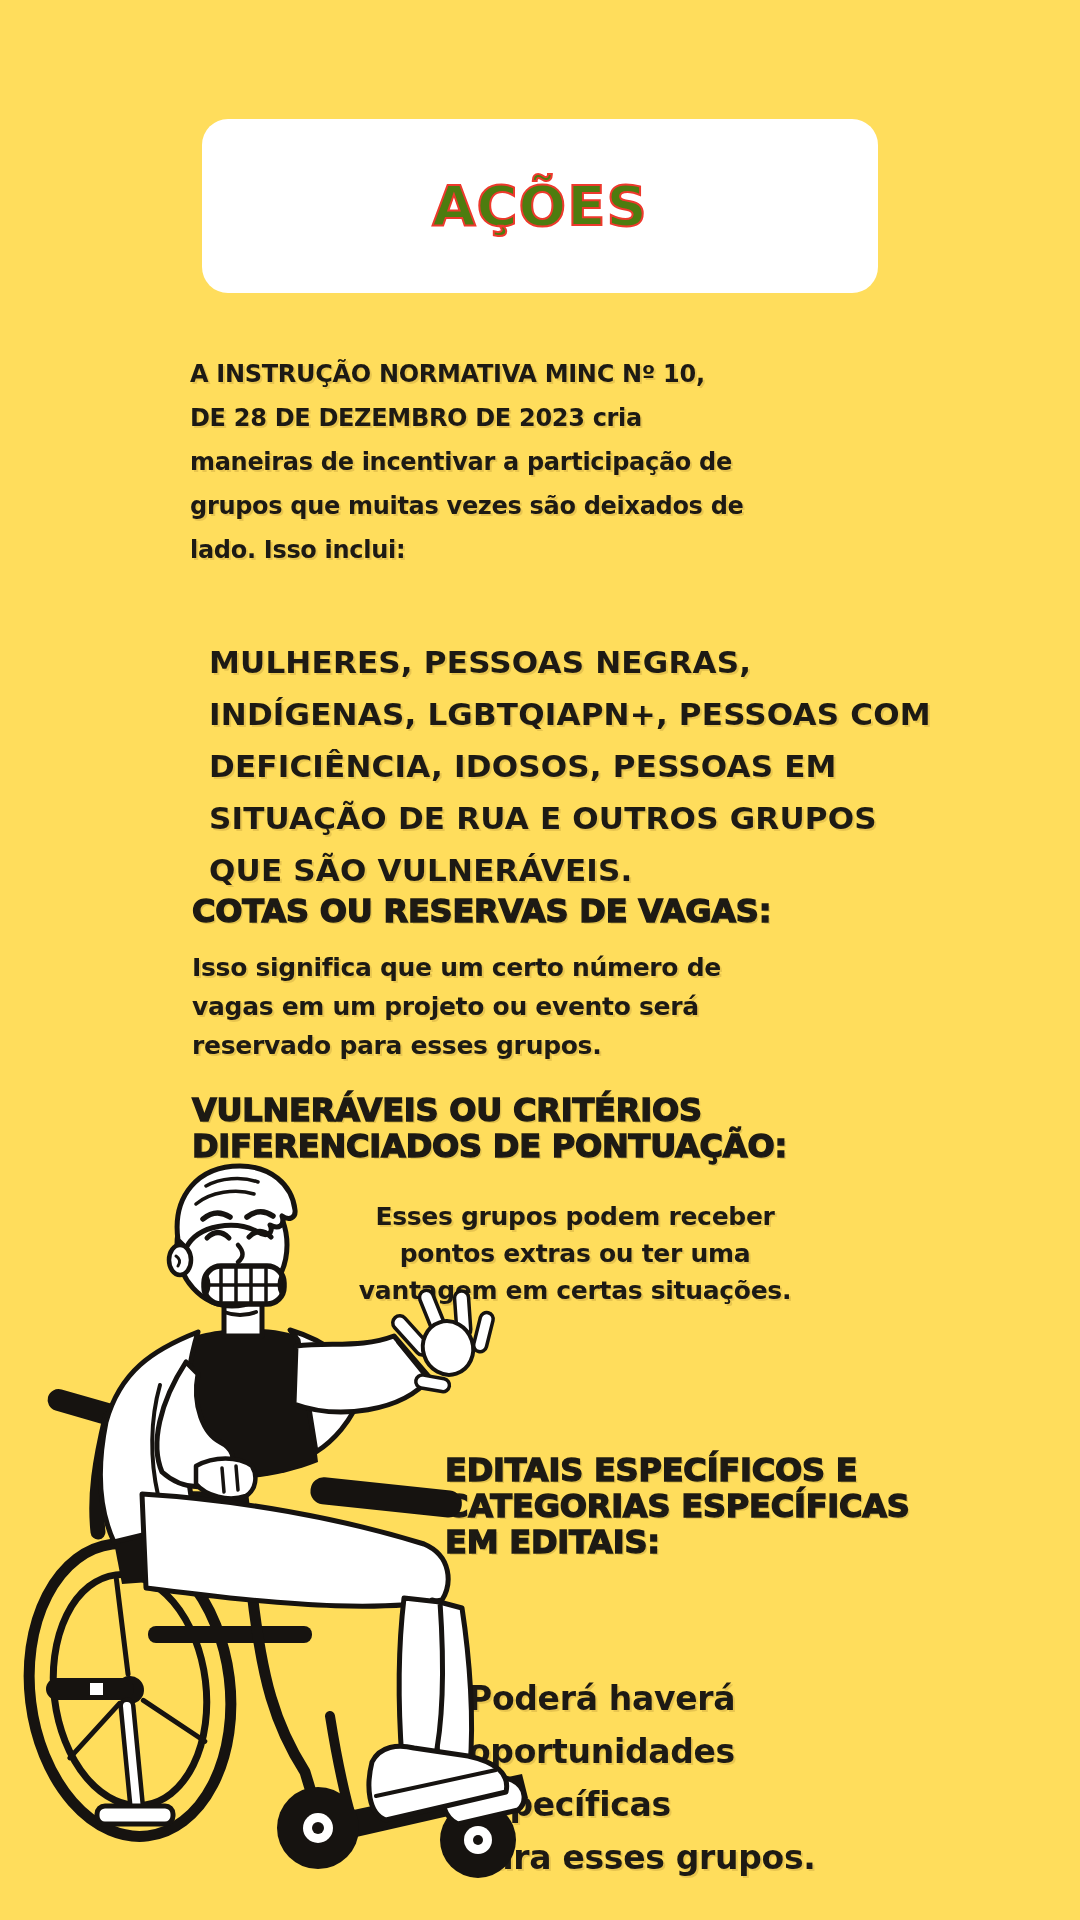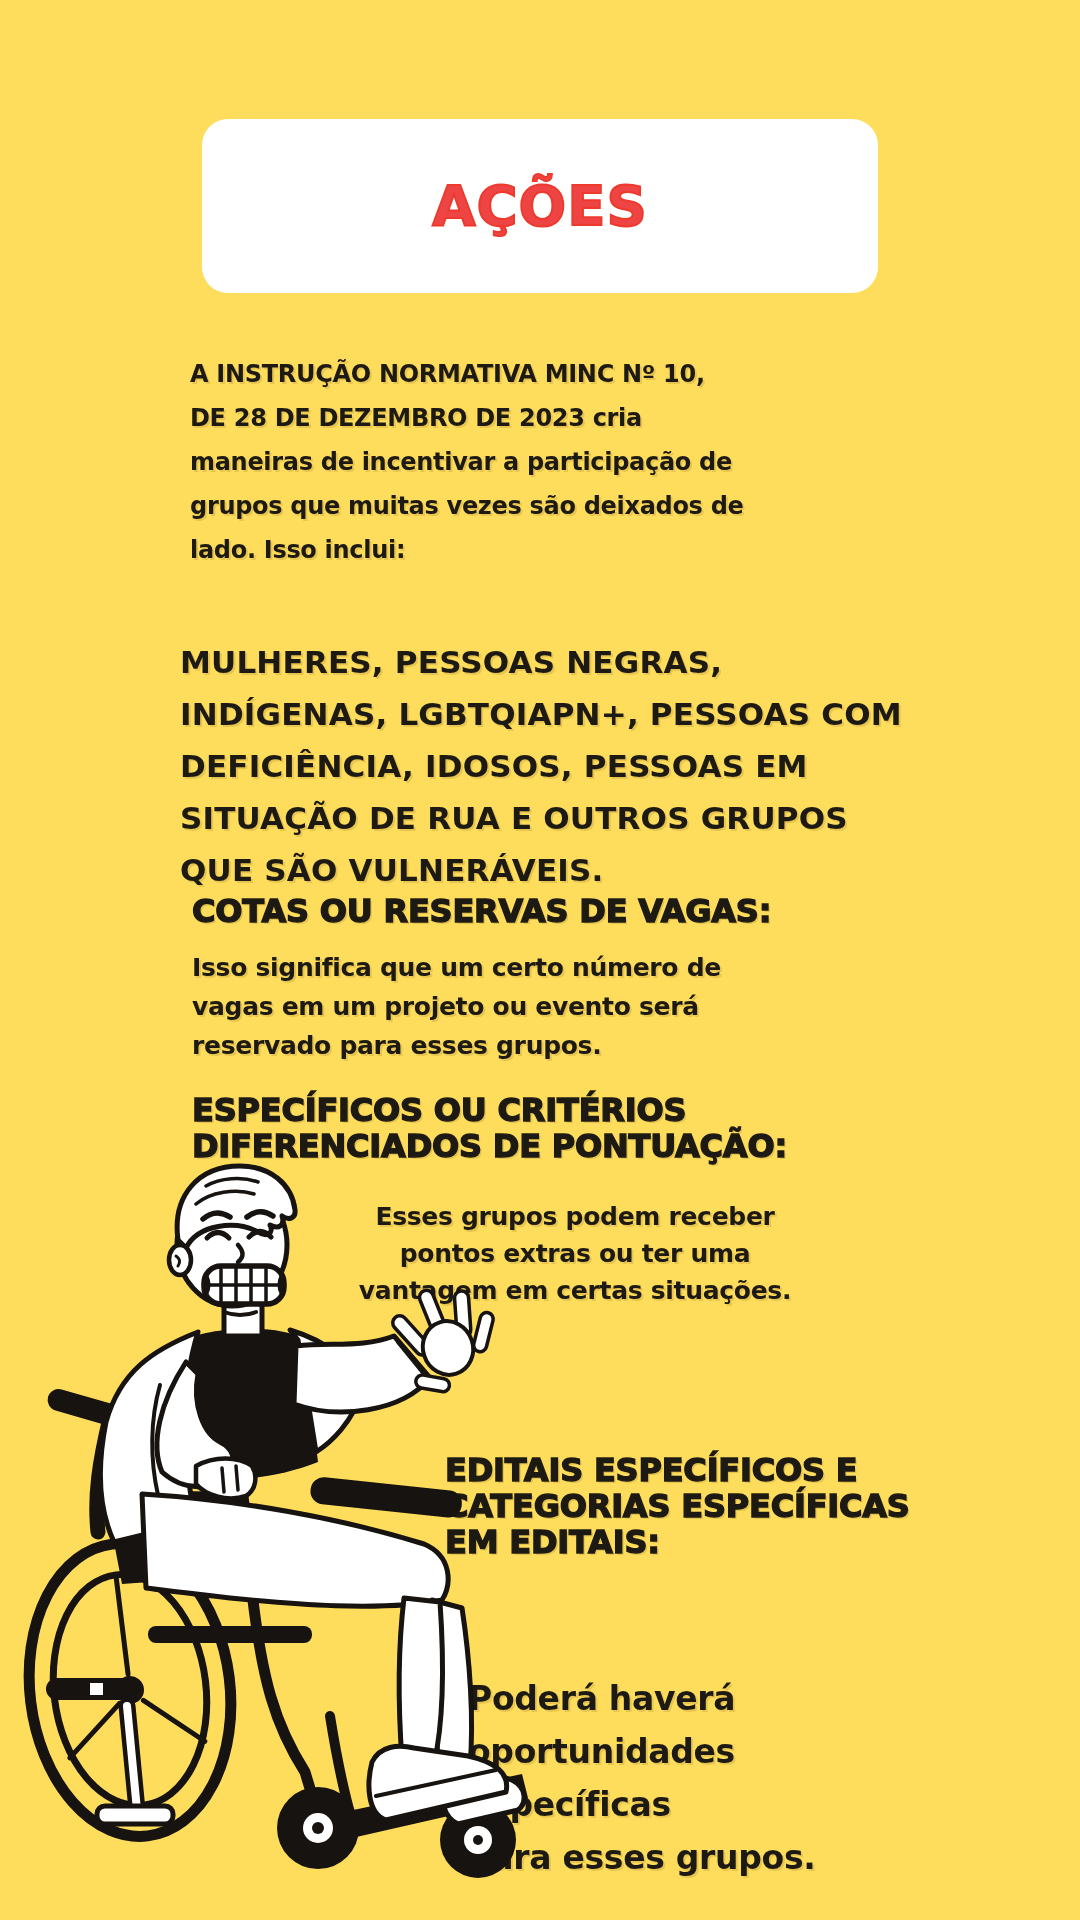--- a/index.html
+++ b/index.html
@@ -16,41 +16,41 @@
   
   .title-card{
     left:202px;top:119px;width:676px;height:174px;
     background:#ffffff;border-radius:26px;
     display:flex;align-items:center;justify-content:center;text-align:center;
   }
   .title-text{
     font-size:56px;line-height:1.3;font-weight:800;
     letter-spacing:1px;
     -webkit-text-stroke:2px #ee392d;
-    color:#ef4444;
+    color:#4d7c0f;
   }
   
   .para{
     font-size:25px;line-height:43px;font-weight:700;
     letter-spacing:-0.3px;
     text-shadow:2px 2px 0 rgba(90,60,0,0.14);
   }
   .para-caps{
     font-size:31px;line-height:52px;font-weight:700;
     letter-spacing:0.2px;
     text-shadow:2px 2px 0 rgba(90,60,0,0.14);
   }
   .heading{
     font-size:32px;line-height:36px;font-weight:800;
     letter-spacing:-0.2px;
     -webkit-text-stroke:1.4px #1d1a14;
     text-shadow:2px 2px 0 rgba(90,60,0,0.16);
   }
   #intro{left:190px;top:352px;width:740px;line-height:44px;font-size:24px;}
-  #groups{left:180px;top:636px;width:760px;}
+  #groups{left:209px;top:636px;width:760px;}
   #h-cotas{left:192px;top:893px;width:700px;}
   #p-cotas{left:192px;top:948px;width:640px;line-height:39px;}
   #h-bonif{left:192px;top:1092px;width:640px;}
   #p-bonif{left:325px;top:1198px;width:500px;line-height:37px;text-align:center;}
   #h-editais{left:445px;top:1452px;width:520px;}
   #p-editais{left:468px;top:1672px;width:480px;line-height:53px;font-size:33px;}
   #illus{left:0px;top:1160px;width:530px;height:760px;}
 </style>
 </head>
 <body>
@@ -71,21 +71,21 @@
 INDÍGENAS, LGBTQIAPN+, PESSOAS COM
 DEFICIÊNCIA, IDOSOS, PESSOAS EM
 SITUAÇÃO DE RUA E OUTROS GRUPOS
 QUE SÃO VULNERÁVEIS.</div>
 
 <div id="h-cotas" class="abs heading preline">COTAS OU RESERVAS DE VAGAS:</div>
 <div id="p-cotas" class="abs para preline">Isso significa que um certo número de
 vagas em um projeto ou evento será
 reservado para esses grupos.</div>
 
-<div id="h-bonif" class="abs heading preline">ESPECÍFICOS OU CRITÉRIOS
+<div id="h-bonif" class="abs heading preline">VULNERÁVEIS OU CRITÉRIOS
 DIFERENCIADOS DE PONTUAÇÃO:</div>
 <div id="p-bonif" class="abs para preline">Esses grupos podem receber
 pontos extras ou ter uma
 vantagem em certas situações.</div>
 
 <div id="h-editais" class="abs heading preline">EDITAIS ESPECÍFICOS E
 CATEGORIAS ESPECÍFICAS
 EM EDITAIS:</div>
 <div id="p-editais" class="abs para preline">Poderá haverá
 oportunidades específicas

